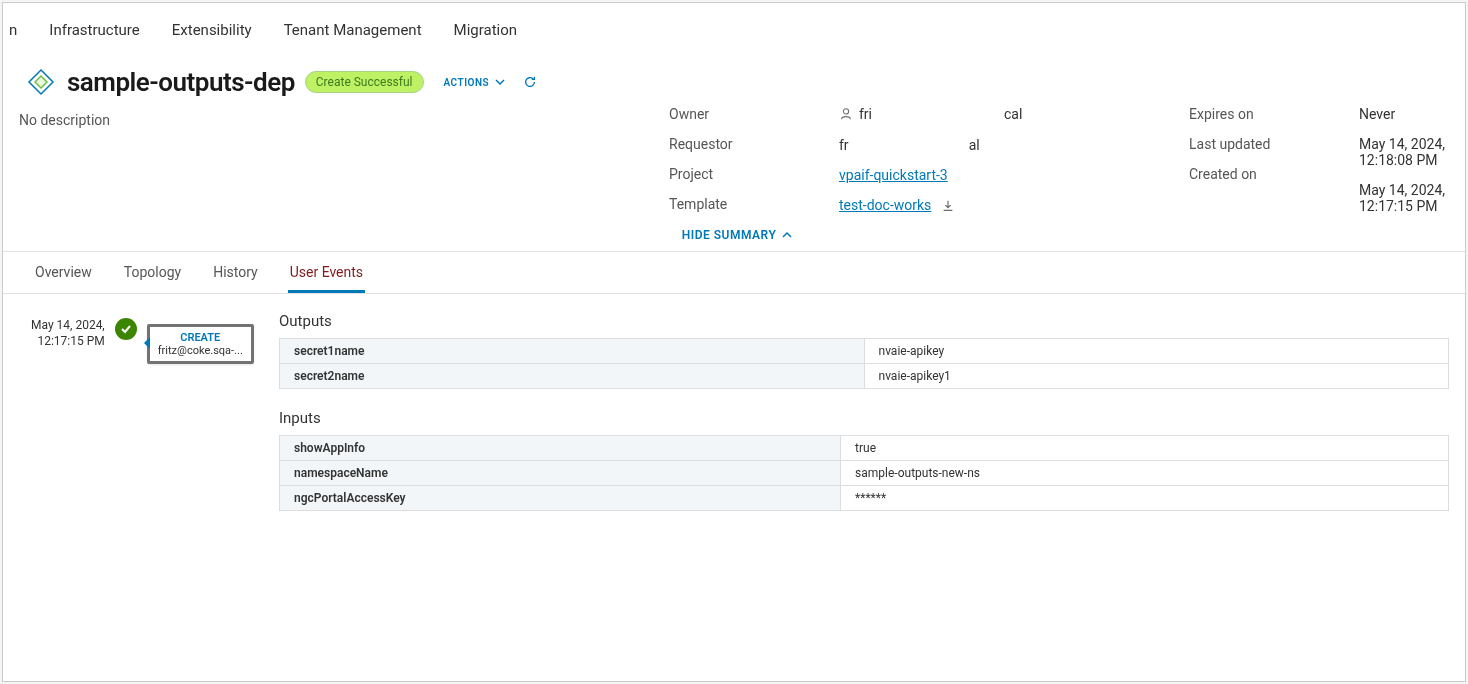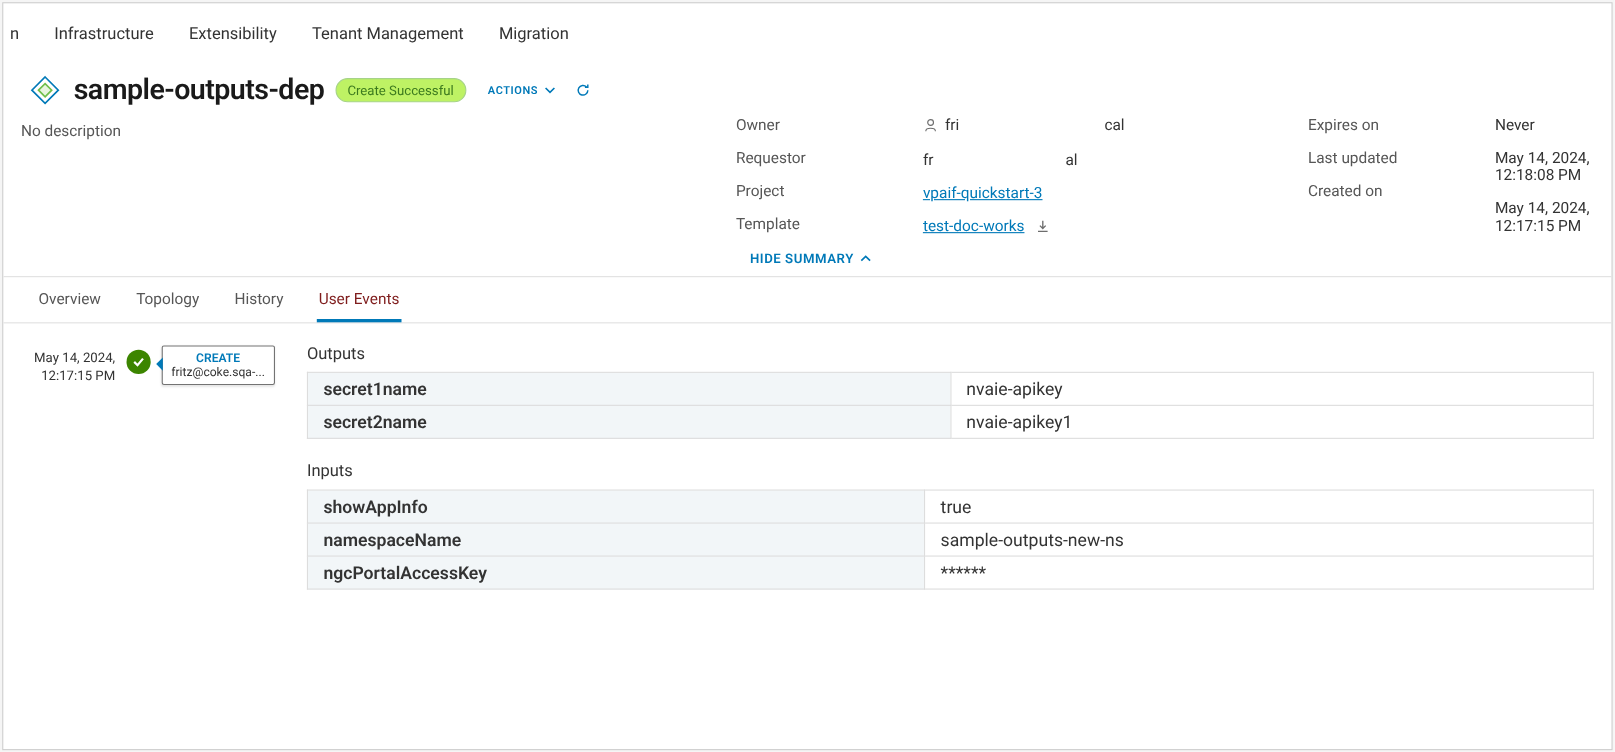--- a/index.html
+++ b/index.html
@@ -34,27 +34,27 @@
   .hide-summary { text-align: center; padding: 4px 0 8px; }
   .hide-summary button { background: none; border: none; color: #0079b8; font-size: 12px; font-weight: 600; letter-spacing: 0.5px; cursor: pointer; display: inline-flex; align-items: center; gap: 6px; }
   .tabs { display: flex; gap: 28px; padding: 0 30px; border-bottom: 1px solid #e0e0e0; }
   .tab { padding: 12px 2px 10px; font-size: 14px; color: #565656; cursor: pointer; border-bottom: 3px solid transparent; }
   .tab.active { color: #7f1d1d; border-bottom-color: #0079b8; }
   .content { display: flex; padding: 18px 16px 0 28px; gap: 18px; }
   .event-col { flex: 0 0 230px; display: flex; align-items: flex-start; gap: 10px; }
   .event-time { font-size: 12px; color: #333; text-align: right; padding-top: 6px; line-height: 1.3; }
   .check-icon { width: 22px; height: 22px; border-radius: 50%; background: #3c8500; display: flex; align-items: center; justify-content: center; margin-top: 6px; flex-shrink: 0; }
   .check-icon svg { width: 14px; height: 14px; color: #fff; }
-  .event-card { border: 1px solid #737373; border-radius: 2px; padding: 4px 8px; margin-top: 2px; min-width: 100px; position: relative; box-shadow: 0 1px 2px rgba(0,0,0,0.1); }
+  .event-card { border: 3px solid #737373; border-radius: 2px; padding: 4px 8px; margin-top: 12px; min-width: 100px; position: relative; box-shadow: 0 1px 2px rgba(0,0,0,0.1); }
   .event-card::before { content:''; position:absolute; left:-6px; top:10px; width:0; height:0; border-top:6px solid transparent; border-bottom:6px solid transparent; border-right:6px solid #0079b8; }
   .event-card .action { color: #0079b8; font-size: 11px; font-weight: 600; text-align: center; }
   .event-card .user { color: #333; font-size: 11px; white-space: nowrap; overflow: hidden; text-overflow: ellipsis; max-width: 92px; }
   .details-col { flex: 1; }
   .section-title { font-size: 15px; color: #333; margin-bottom: 8px; }
-  table.kv { width: 100%; border-collapse: collapse; font-size: 16px; margin-bottom: 20px; border: 1px solid #ddd; }
+  table.kv { width: 100%; border-collapse: collapse; font-size: 12px; margin-bottom: 20px; border: 1px solid #ddd; }
   table.kv td { padding: 5px 14px; border: 1px solid #ddd; }
   table.kv td.k { background: #f2f6f8; font-weight: 600; color: #333; }
   table.kv.outputs td.k { width: 50%; }
   table.kv.inputs td.k { width: 48%; }
   table.kv td.v { background: #fff; color: #333; }
 </style>
 </head>
 <body>
 
 <div class="app">

